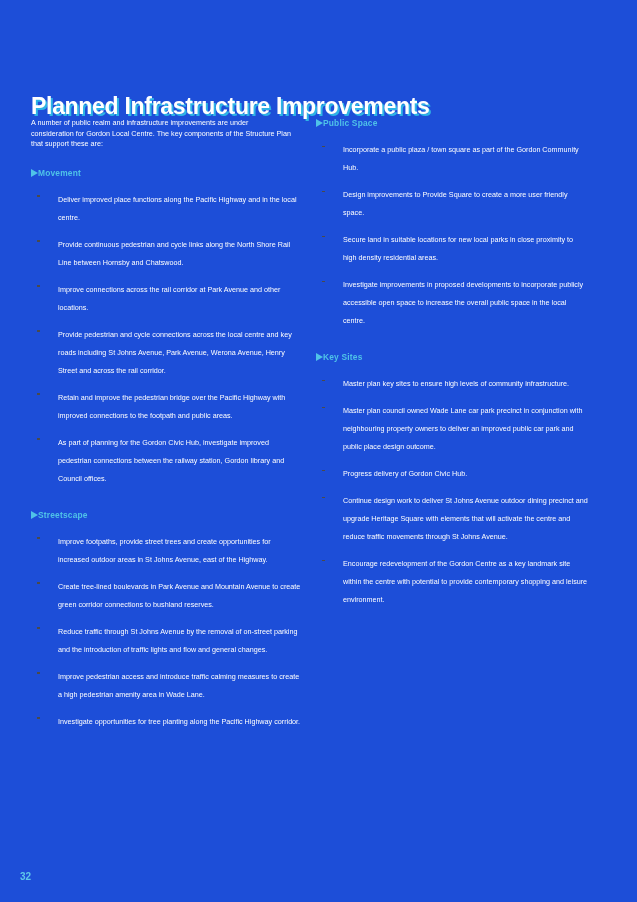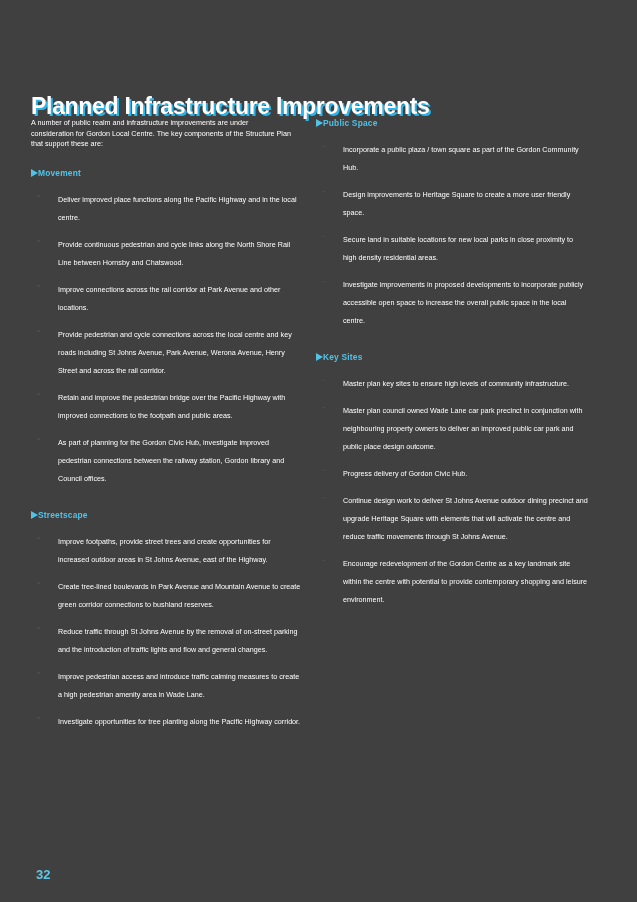--- a/index.html
+++ b/index.html
@@ -12,21 +12,21 @@
     height: 902px;
     background: #808080;
     font-family: "Liberation Sans", sans-serif;
     overflow: hidden;
     position: relative;
   }
 
   .page {
     position: absolute;
     inset: 0;
-    background: #404040;
+    background: #1d4ed8;
   }
 
   
   .page-title {
     position: absolute;
     left: 31px;
     top: 78px;
     font-size: 23px;
     font-weight: bold;
     letter-spacing: -0.3px;
@@ -99,24 +99,24 @@
     width: 3px;
     height: 1.4px;
     background: #4a4a4a;
   }
 
   .section:last-child ul.bullets { margin-bottom: 0; }
 
   
   .page-number {
     position: absolute;
-    left: 36px;
+    left: 20px;
     bottom: 20px;
     color: #5fc8ea;
-    font-size: 13px;
+    font-size: 10px;
     font-weight: bold;
   }
 </style>
 </head>
 <body>
 
 <div class="page">
 
   <h1 class="page-title">Planned Infrastructure Improvements</h1>
 
@@ -155,21 +155,21 @@
 
   <div class="col col-right">
     <div>
         <div class="section">
           <div class="section-head">
             <span class="tri-icon"></span>
             <span class="section-title">Public Space</span>
           </div>
           <ul class="bullets">
             <li>Incorporate a public plaza / town square as part of the Gordon Community Hub.</li>
-            <li>Design improvements to Heritage Square to create a more user friendly space.</li>
+            <li>Design improvements to Provide Square to create a more user friendly space.</li>
             <li>Secure land in suitable locations for new local parks in close proximity to high density residential areas.</li>
             <li>Investigate improvements in proposed developments to incorporate publicly accessible open space to increase the overall public space in the local centre.</li>
           </ul>
         </div>
         <div class="section">
           <div class="section-head">
             <span class="tri-icon"></span>
             <span class="section-title">Key Sites</span>
           </div>
           <ul class="bullets">

